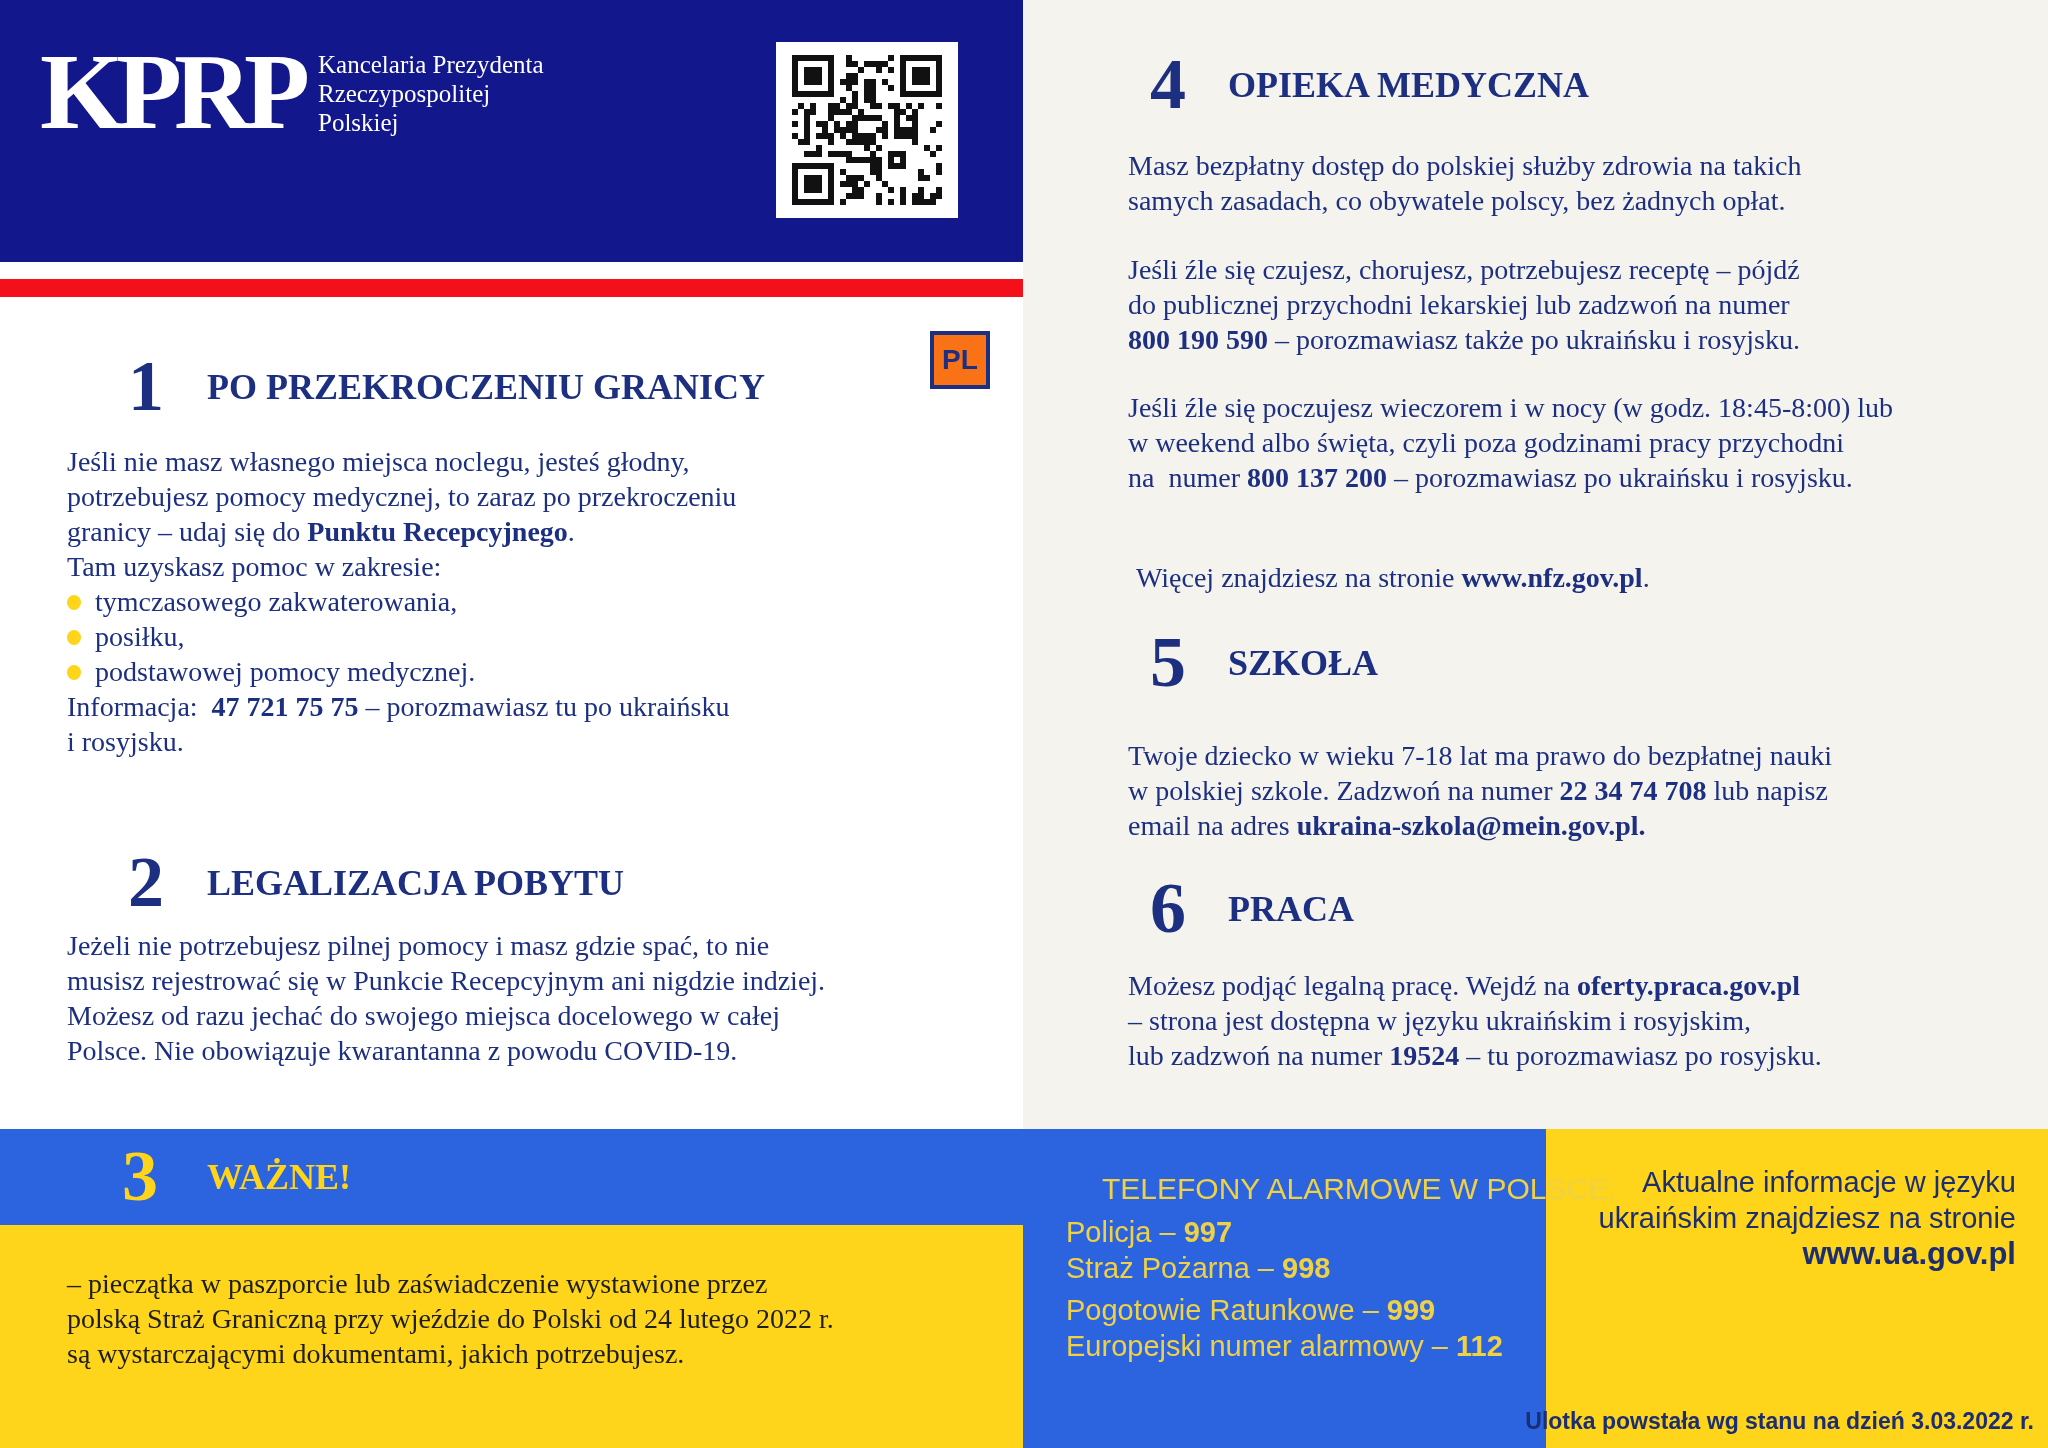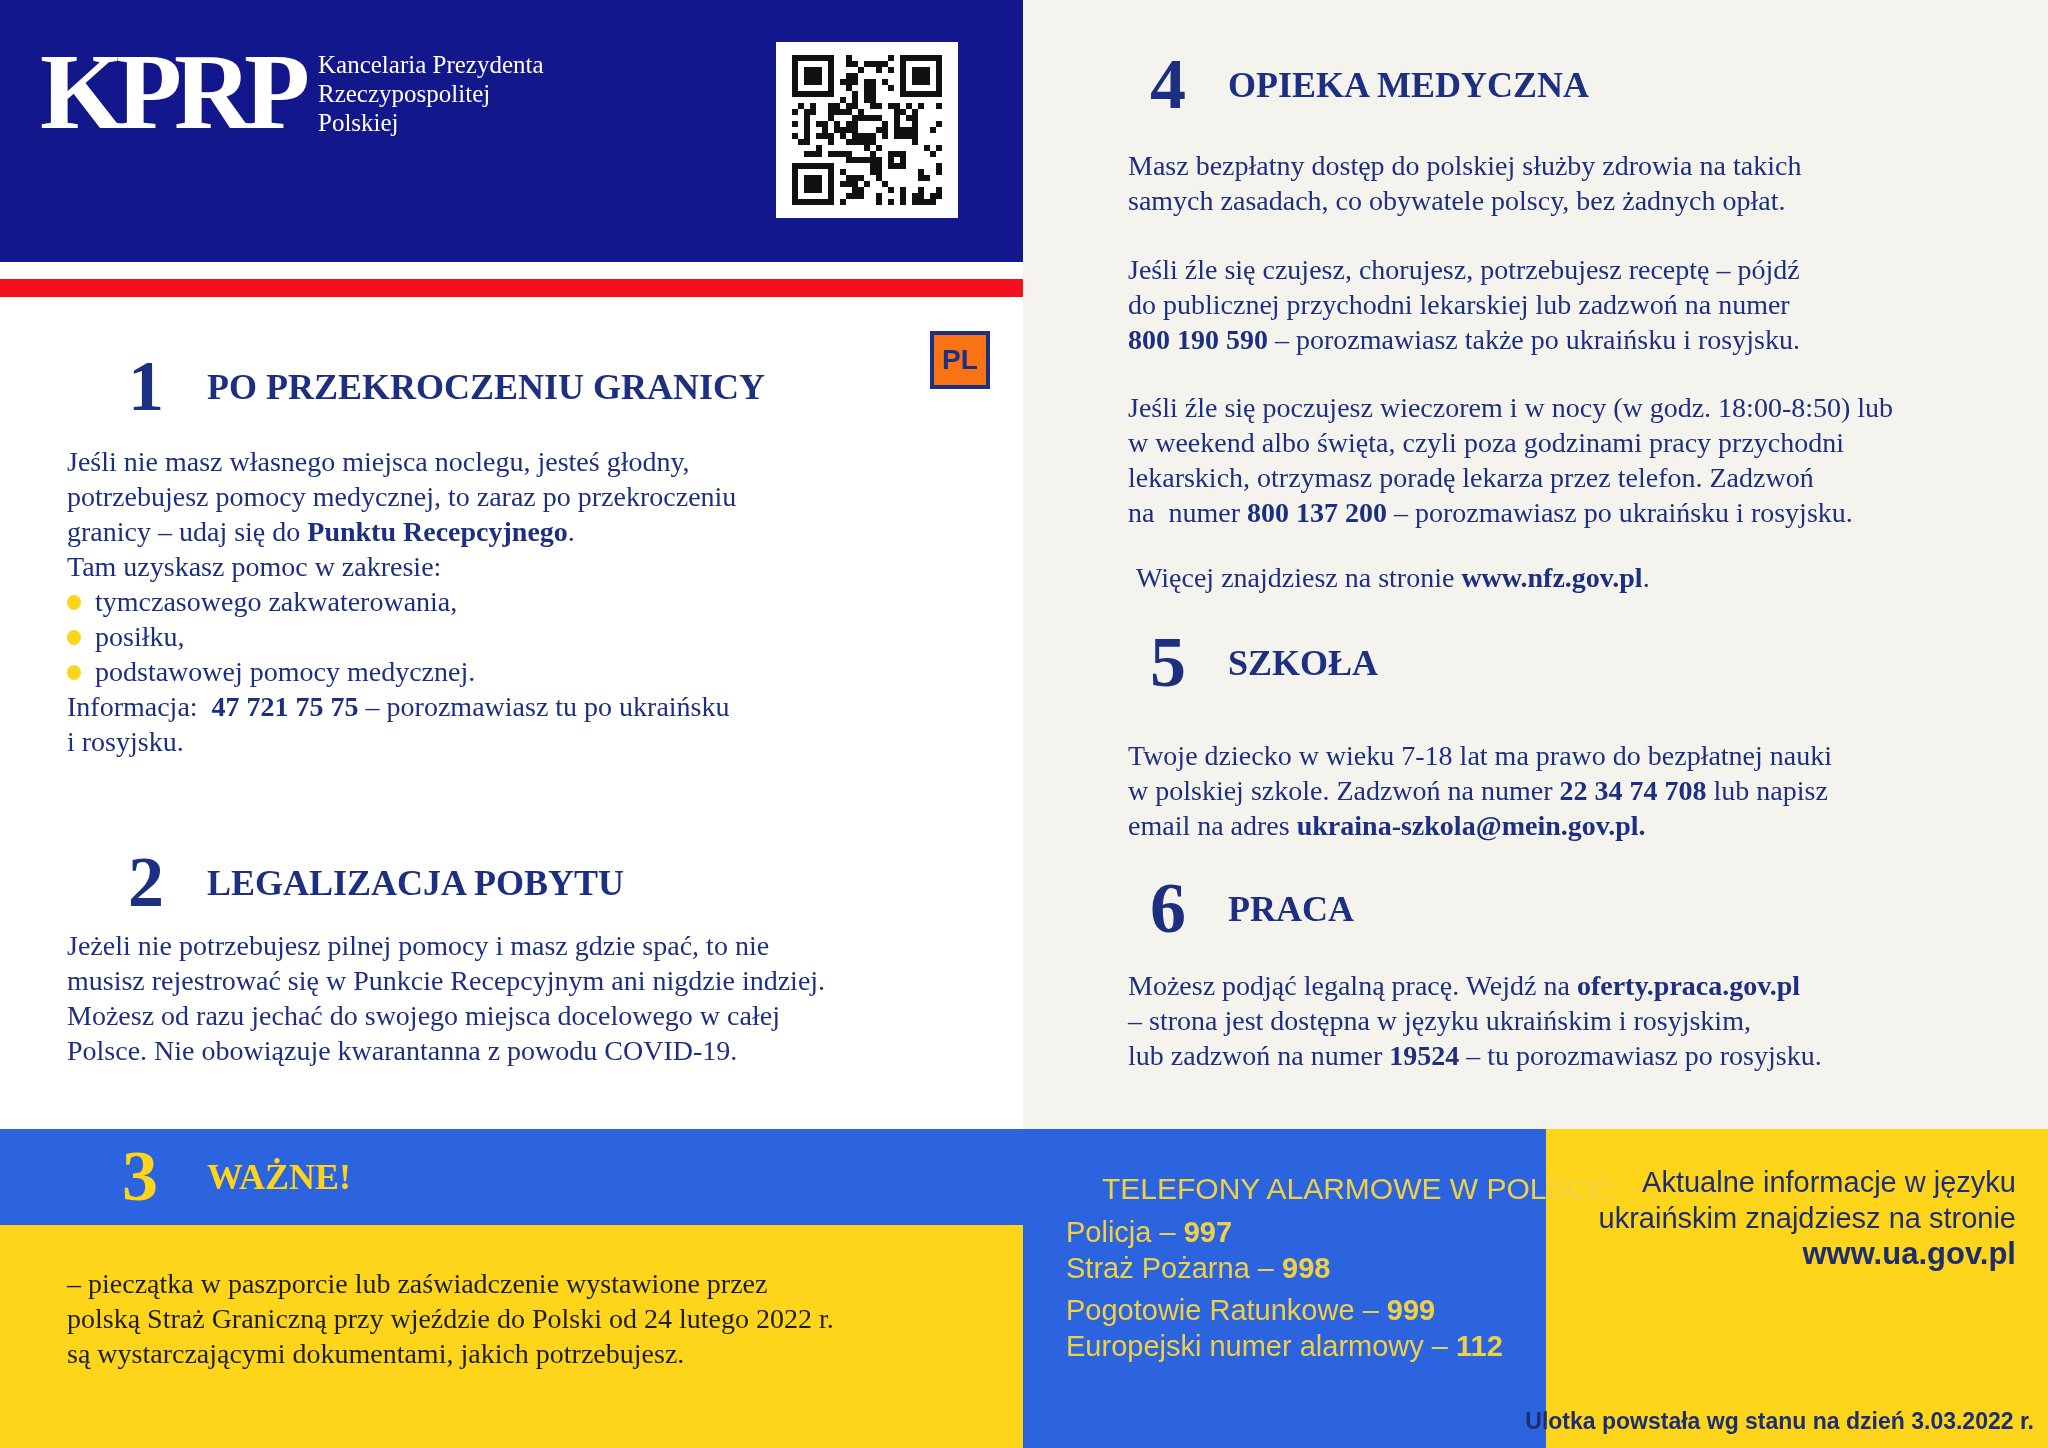--- a/index.html
+++ b/index.html
@@ -295,23 +295,22 @@
   <div class="abs para" style="left:1128px;top:148px;">
       <div class="ln"><span>Masz bezpłatny dostęp do polskiej służby zdrowia na takich</span></div>
       <div class="ln"><span>samych zasadach, co obywatele polscy, bez żadnych opłat.</span></div>
     </div>
   <div class="abs para" style="left:1128px;top:252px;">
       <div class="ln"><span>Jeśli źle się czujesz, chorujesz, potrzebujesz receptę – pójdź</span></div>
       <div class="ln"><span>do publicznej przychodni lekarskiej lub zadzwoń na numer</span></div>
       <div class="ln"><span class="b">800 190 590</span><span> – porozmawiasz także po ukraińsku i rosyjsku.</span></div>
     </div>
   <div class="abs para" style="left:1128px;top:390px;">
-      <div class="ln"><span>Jeśli źle się poczujesz wieczorem i w nocy (w godz. 18:00-8:50) lub</span></div>
+      <div class="ln"><span>Jeśli źle się poczujesz wieczorem i w nocy (w godz. 18:45-8:00) lub</span></div>
       <div class="ln"><span>w weekend albo święta, czyli poza godzinami pracy przychodni</span></div>
-      <div class="ln"><span>lekarskich, otrzymasz poradę lekarza przez telefon. Zadzwoń</span></div>
       <div class="ln"><span>na  numer </span><span class="b">800 137 200</span><span> – porozmawiasz po ukraińsku i rosyjsku.</span></div>
     </div>
   <div class="abs para" style="left:1136px;top:560px;">
       <div class="ln"><span>Więcej znajdziesz na stronie </span><span class="b">www.nfz.gov.pl</span><span>.</span></div>
     </div>
 
   <div class="abs num" style="left:1150px;top:626px;">5</div>
   <div class="abs title" style="left:1228px;top:644px;">SZKOŁA</div>
   <div class="abs para" style="left:1128px;top:738px;">
       <div class="ln"><span>Twoje dziecko w wieku 7-18 lat ma prawo do bezpłatnej nauki</span></div>

